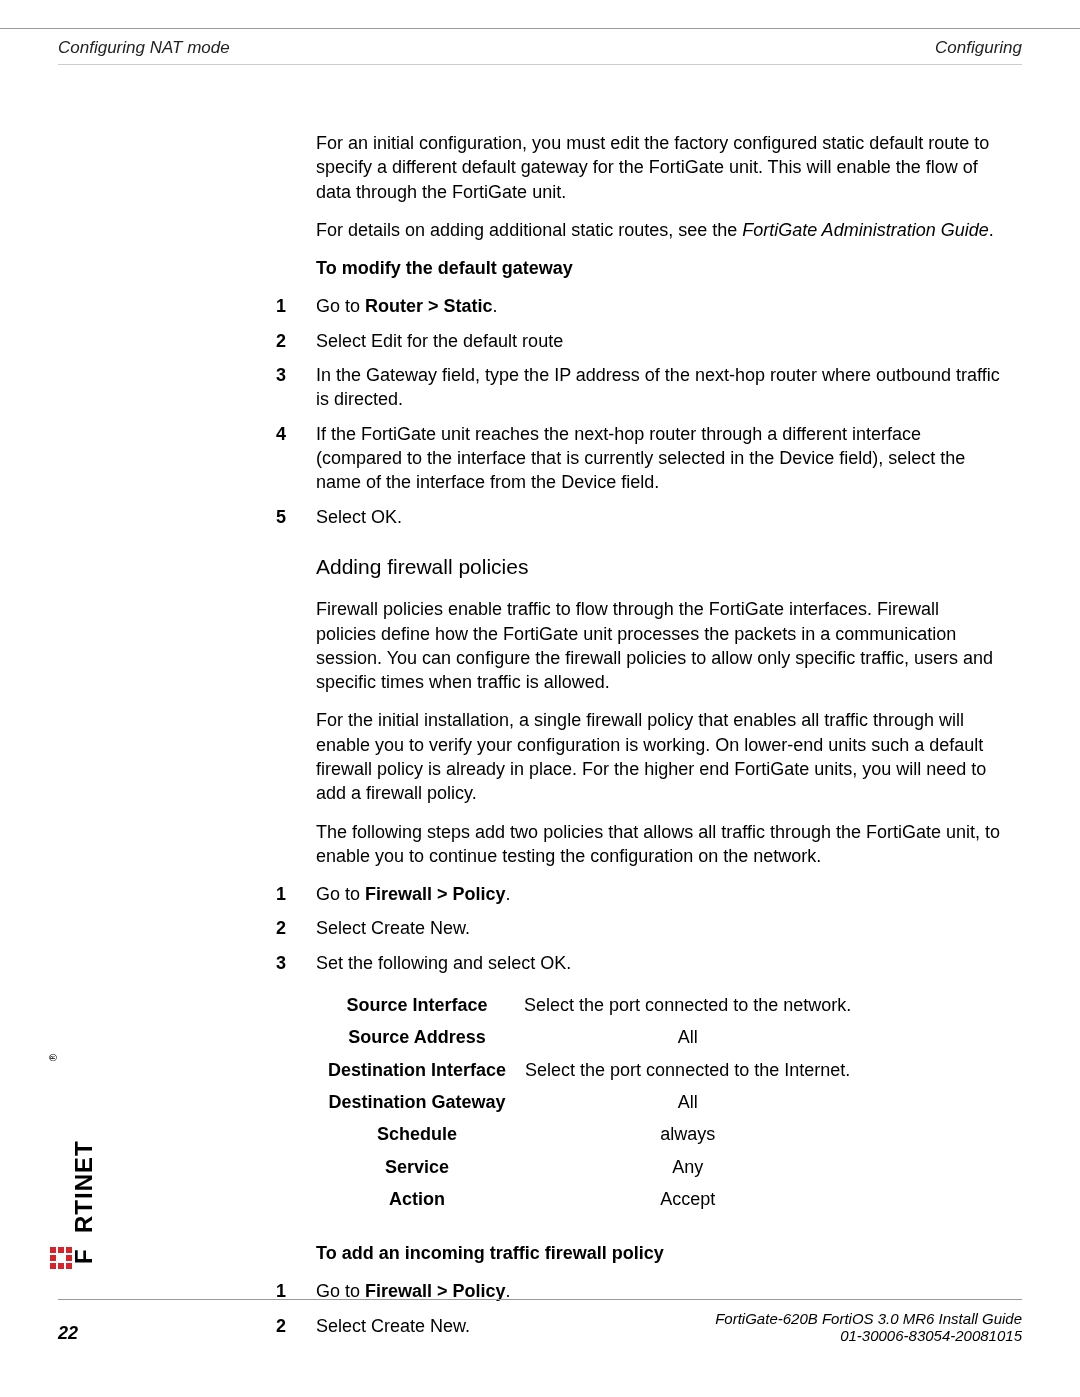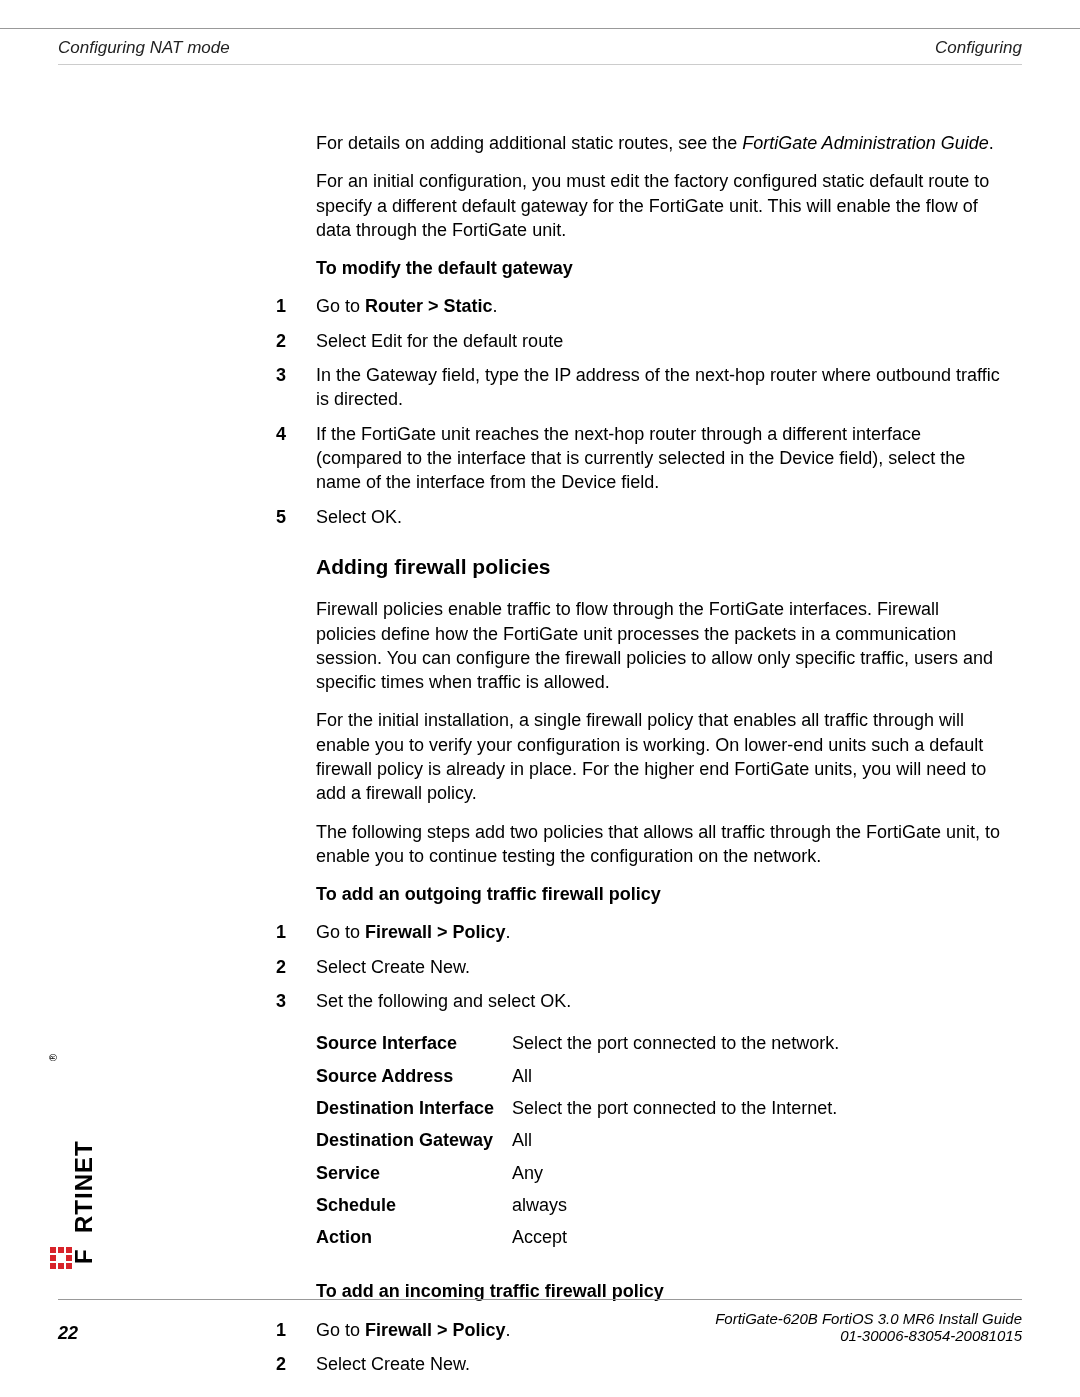--- a/index.html
+++ b/index.html
@@ -8,22 +8,22 @@
   .topline { border-top: 1px solid #999; position: absolute; left: 0; right: 0; top: 28px; }
   .hdr { display: flex; justify-content: space-between; font-style: italic; font-size: 17px; color: #222; padding-bottom: 6px; border-bottom: 1px solid #ccc; }
   .content { margin-left: 258px; margin-top: 66px; width: 686px; font-size: 18px; line-height: 1.35; }
   .content p { margin-bottom: 14px; }
   .content .bold { font-weight: bold; }
   .content .ital { font-style: italic; }
   ol.steps { list-style: none; margin-left: -40px; margin-bottom: 14px; }
   ol.steps li { display: flex; margin-bottom: 10px; }
   ol.steps li .num { width: 40px; flex: 0 0 40px; font-weight: bold; }
   ol.steps li .txt { flex: 1; }
-  h2.sub { font-size: 21px; font-weight: bold; margin: 24px 0 16px 0; }
-  table.policy { border-collapse: collapse; margin-left: 0; margin-bottom: 26px; margin-top: 4px; }
+  h2.sub { font-size: 21px; font-weight: normal; margin: 24px 0 16px 0; }
+  table.policy { border-collapse: collapse; margin-left: 12px; margin-bottom: 26px; margin-top: 4px; text-align: center; }
   table.policy td { padding: 4px 10px 4px 0; vertical-align: top; font-size: 18px; }
   table.policy td.k { font-weight: bold; white-space: nowrap; padding-right: 18px; }
   .footer { position: absolute; left: 58px; right: 58px; bottom: 40px; border-top: 1px solid #999; padding-top: 10px; display: flex; justify-content: space-between; align-items: flex-end; }
   .footer .pg { font-weight: bold; font-style: italic; font-size: 18px; }
   .footer .info { text-align: right; font-style: italic; font-size: 15px; }
   .logo { position: absolute; left: 44px; bottom: 120px; }
   .logo-text { font-weight: 900; font-size: 24px; letter-spacing: 1px; transform: rotate(-90deg); transform-origin: left top; position: absolute; left: 26px; top: 0; white-space: nowrap; font-family: Arial Black, Arial, sans-serif; }
   .logo-dots { position: absolute; left: 6px; top: -17px; display: grid; grid-template-columns: repeat(3, 6px); grid-template-rows: repeat(3, 6px); gap: 2px; transform: rotate(-90deg); }
   .logo-dots span { width: 6px; height: 6px; background: #d8232a; display: block; }
   .logo-dots span.blank { background: transparent; }
@@ -34,24 +34,24 @@
 
 <div class="page">
   <div class="topline"></div>
   <div class="hdr">
     <span>Configuring NAT mode</span>
     <span>Configuring</span>
   </div>
 
   <div class="content">
 
+    <p>For an initial configuration, you must edit the factory configured static default route to specify a different default gateway for the FortiGate unit. This will enable the flow of data through the FortiGate unit.</p>
     <p>
       <span>For details on adding additional static routes, see the </span><span class="ital">FortiGate Administration Guide</span><span>.</span>
     </p>
-    <p>For an initial configuration, you must edit the factory configured static default route to specify a different default gateway for the FortiGate unit. This will enable the flow of data through the FortiGate unit.</p>
 
     <p class="bold">To modify the default gateway</p>
     <ol class="steps">
       <li>
           <span class="num">1</span>
           <span class="txt"><span>Go to </span><span class="bold">Router &gt; Static</span><span>.</span></span>
         </li>
       <li>
           <span class="num">2</span>
           <span class="txt">Select Edit for the default route</span>
@@ -68,21 +68,20 @@
           <span class="num">5</span>
           <span class="txt">Select OK.</span>
         </li>
     </ol>
 
     <h2 class="sub">Adding firewall policies</h2>
     <p>Firewall policies enable traffic to flow through the FortiGate interfaces. Firewall policies define how the FortiGate unit processes the packets in a communication session. You can configure the firewall policies to allow only specific traffic, users and specific times when traffic is allowed.</p>
     <p>For the initial installation, a single firewall policy that enables all traffic through will enable you to verify your configuration is working. On lower-end units such a default firewall policy is already in place. For the higher end FortiGate units, you will need to add a firewall policy.</p>
     <p>The following steps add two policies that allows all traffic through the FortiGate unit, to enable you to continue testing the configuration on the network.</p>
 
-    <p class="bold">To add an outgoing traffic firewall policy</p>
     <ol class="steps">
       <li>
           <span class="num">1</span>
           <span class="txt"><span>Go to </span><span class="bold">Firewall &gt; Policy</span><span>.</span></span>
         </li>
       <li>
           <span class="num">2</span>
           <span class="txt">Select Create New.</span>
         </li>
       <li>
@@ -103,26 +102,26 @@
           </tr>
       <tr>
             <td class="k">Destination Interface</td>
             <td>Select the port connected to the Internet.</td>
           </tr>
       <tr>
             <td class="k">Destination Gateway</td>
             <td>All</td>
           </tr>
       <tr>
+            <td class="k">Schedule</td>
+            <td>always</td>
+          </tr>
+      <tr>
             <td class="k">Service</td>
             <td>Any</td>
-          </tr>
-      <tr>
-            <td class="k">Schedule</td>
-            <td>always</td>
           </tr>
       <tr>
             <td class="k">Action</td>
             <td>Accept</td>
           </tr>
     </tbody>
       </table>
 
     <p class="bold">To add an incoming traffic firewall policy</p>
     <ol class="steps">

